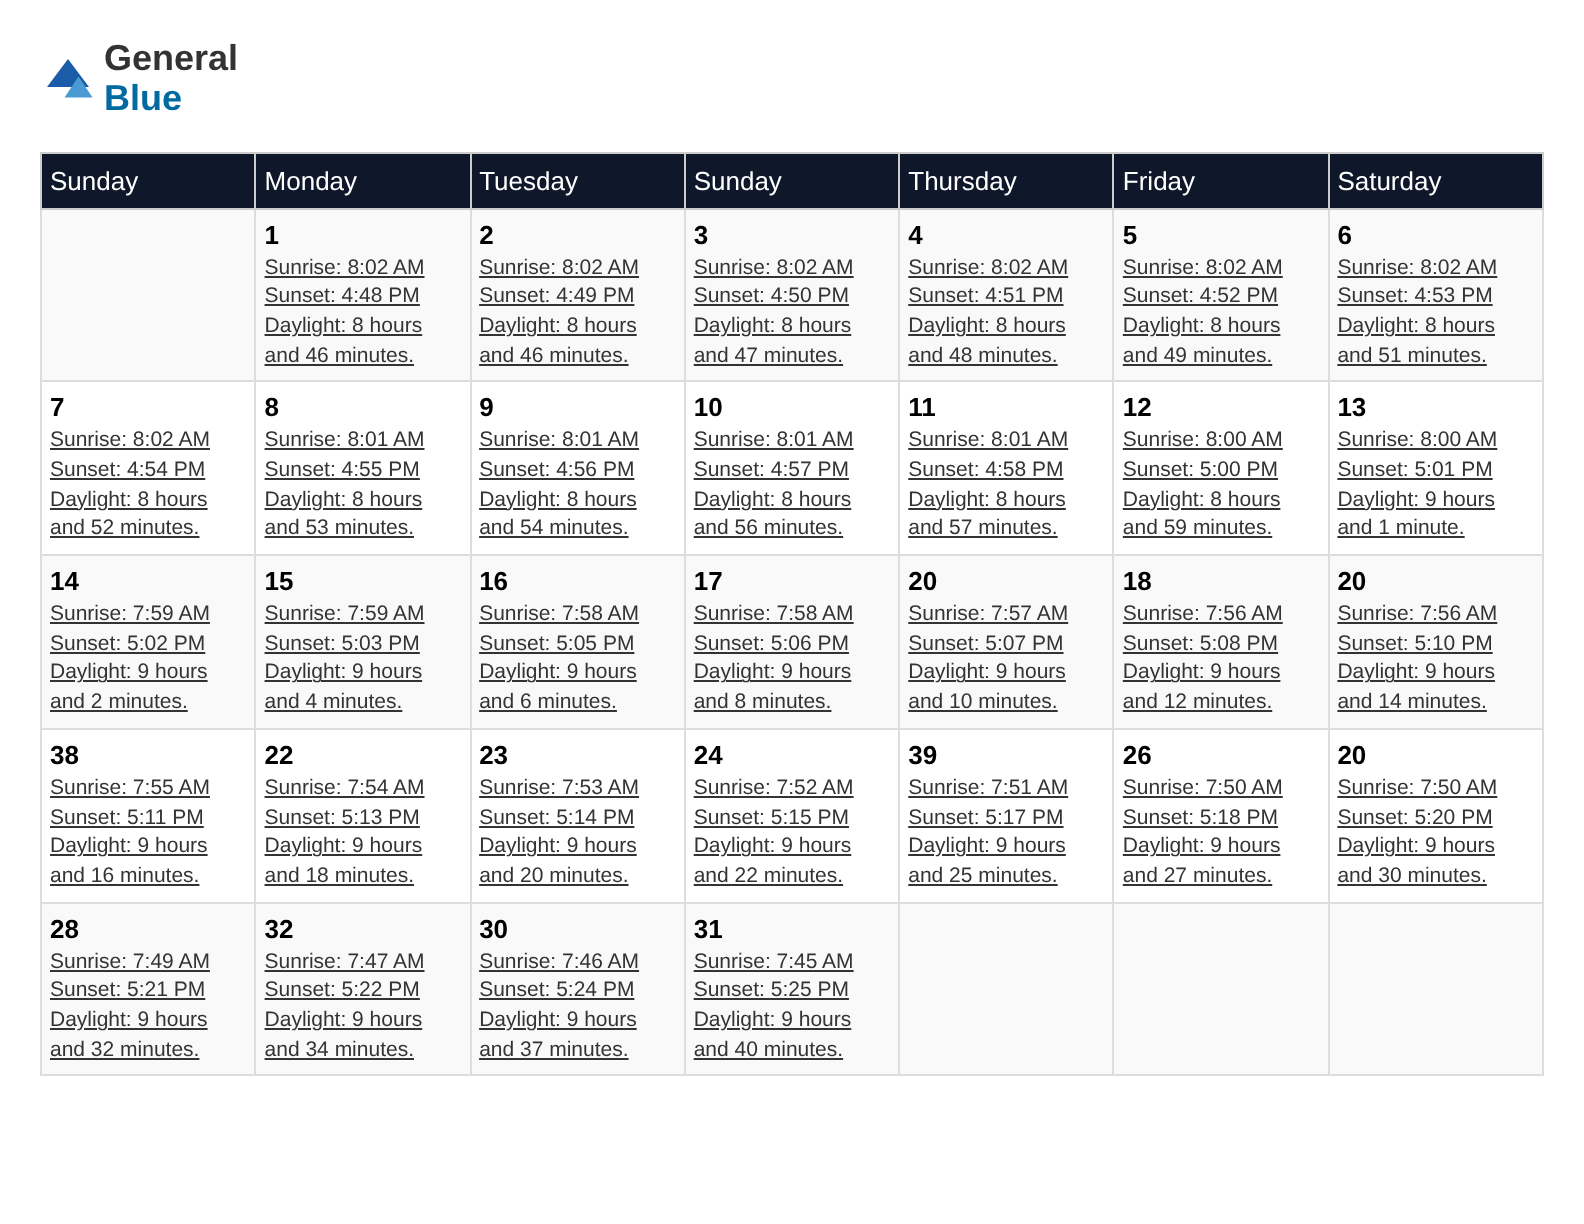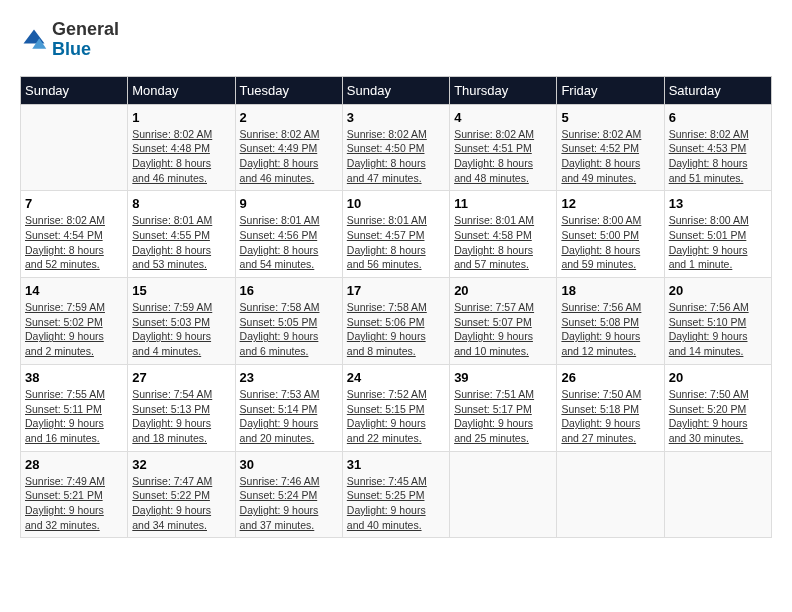--- a/index.html
+++ b/index.html
@@ -202,21 +202,21 @@
           <span class="day-num">20</span>
           <div class="day-info">Sunrise: 7:56 AM<br>Sunset: 5:10 PM<br>Daylight: 9 hours<br>and 14 minutes.</div>
         </td>
       </tr>
       <tr>
         <td>
           <span class="day-num">38</span>
           <div class="day-info">Sunrise: 7:55 AM<br>Sunset: 5:11 PM<br>Daylight: 9 hours<br>and 16 minutes.</div>
         </td>
         <td>
-          <span class="day-num">27</span>
+          <span class="day-num">22</span>
           <div class="day-info">Sunrise: 7:54 AM<br>Sunset: 5:13 PM<br>Daylight: 9 hours<br>and 18 minutes.</div>
         </td>
         <td>
           <span class="day-num">23</span>
           <div class="day-info">Sunrise: 7:53 AM<br>Sunset: 5:14 PM<br>Daylight: 9 hours<br>and 20 minutes.</div>
         </td>
         <td>
           <span class="day-num">24</span>
           <div class="day-info">Sunrise: 7:52 AM<br>Sunset: 5:15 PM<br>Daylight: 9 hours<br>and 22 minutes.</div>
         </td>

